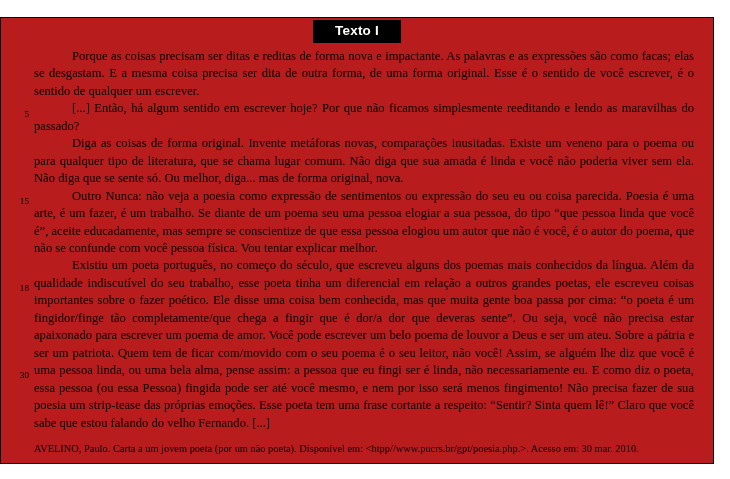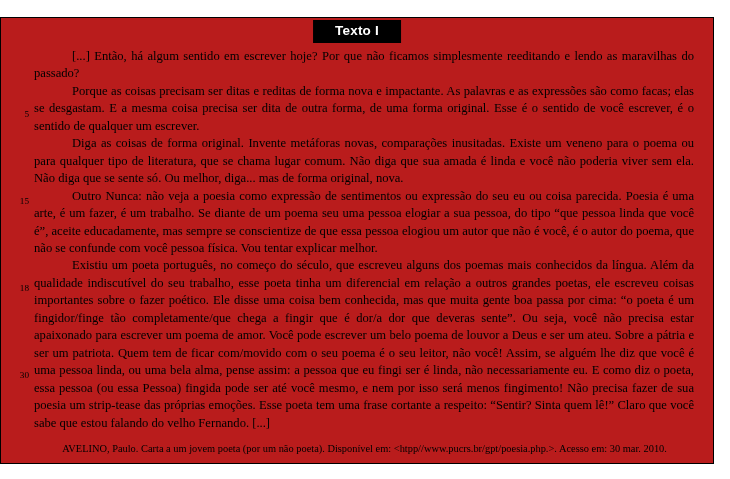--- a/index.html
+++ b/index.html
@@ -85,43 +85,43 @@
     display: block;
   }
   .source {
     position: absolute;
     left: 33px;
     right: 18px;
     bottom: 8px;
     font-size: 10.4px;
     line-height: 13px;
     color: #000000;
-    text-align: center;
+    text-align: left;
   }
 </style>
 </head>
 <body>
 
 <div class="page">
   <div class="doc-frame">
 
     <div class="title-badge">Texto I</div>
 
     <div class="body-area">
 
       <div class="linenums">
         <span style="top:62px">5</span>
         <span style="top:149px">15</span>
         <span style="top:236px">18</span>
         <span style="top:323px">30</span>
       </div>
 
       <div class="text-col">
+        <p class="para">Porque as coisas precisam ser ditas e reditas de forma nova e impactante. As palavras e as expressões são como facas; elas se desgastam. E a mesma coisa precisa ser dita de outra forma, de uma forma original. Esse é o sentido de você escrever, é o sentido de qualquer um escrever.</p>
         <p class="para first">[...] Então, há algum sentido em escrever hoje? Por que não ficamos simplesmente reeditando e lendo as maravilhas do passado?</p>
-        <p class="para">Porque as coisas precisam ser ditas e reditas de forma nova e impactante. As palavras e as expressões são como facas; elas se desgastam. E a mesma coisa precisa ser dita de outra forma, de uma forma original. Esse é o sentido de você escrever, é o sentido de qualquer um escrever.</p>
         <p class="para">Diga as coisas de forma original. Invente metáforas novas, comparações inusitadas. Existe um veneno para o poema ou para qualquer tipo de literatura, que se chama lugar comum. Não diga que sua amada é linda e você não poderia viver sem ela. Não diga que se sente só. Ou melhor, diga... mas de forma original, nova.</p>
         <p class="para">Outro Nunca: não veja a poesia como expressão de sentimentos ou expressão do seu eu ou coisa parecida. Poesia é uma arte, é um fazer, é um trabalho. Se diante de um poema seu uma pessoa elogiar a sua pessoa, do tipo “que pessoa linda que você é”, aceite educadamente, mas sempre se conscientize de que essa pessoa elogiou um autor que não é você, é o autor do poema, que não se confunde com você pessoa física. Vou tentar explicar melhor.</p>
         <p class="para">Existiu um poeta português, no começo do século, que escreveu alguns dos poemas mais conhecidos da língua. Além da qualidade indiscutível do seu trabalho, esse poeta tinha um diferencial em relação a outros grandes poetas, ele escreveu coisas importantes sobre o fazer poético. Ele disse uma coisa bem conhecida, mas que muita gente boa passa por cima: “o poeta é um fingidor/finge tão completamente/que chega a fingir que é dor/a dor que deveras sente”. Ou seja, você não precisa estar apaixonado para escrever um poema de amor. Você pode escrever um belo poema de louvor a Deus e ser um ateu. Sobre a pátria e ser um patriota. Quem tem de ficar com/movido com o seu poema é o seu leitor, não você! Assim, se alguém lhe diz que você é uma pessoa linda, ou uma bela alma, pense assim: a pessoa que eu fingi ser é linda, não necessariamente eu. E como diz o poeta, essa pessoa (ou essa Pessoa) fingida pode ser até você mesmo, e nem por isso será menos fingimento! Não precisa fazer de sua poesia um strip-tease das próprias emoções. Esse poeta tem uma frase cortante a respeito: “Sentir? Sinta quem lê!” Claro que você sabe que estou falando do velho Fernando. [...]</p>
       </div>
 
     </div>
 
     <div class="source">AVELINO, Paulo. Carta a um jovem poeta (por um não poeta). Disponível em: &lt;htpp//www.pucrs.br/gpt/poesia.php.&gt;. Acesso em: 30 mar. 2010.</div>
 
   </div>

